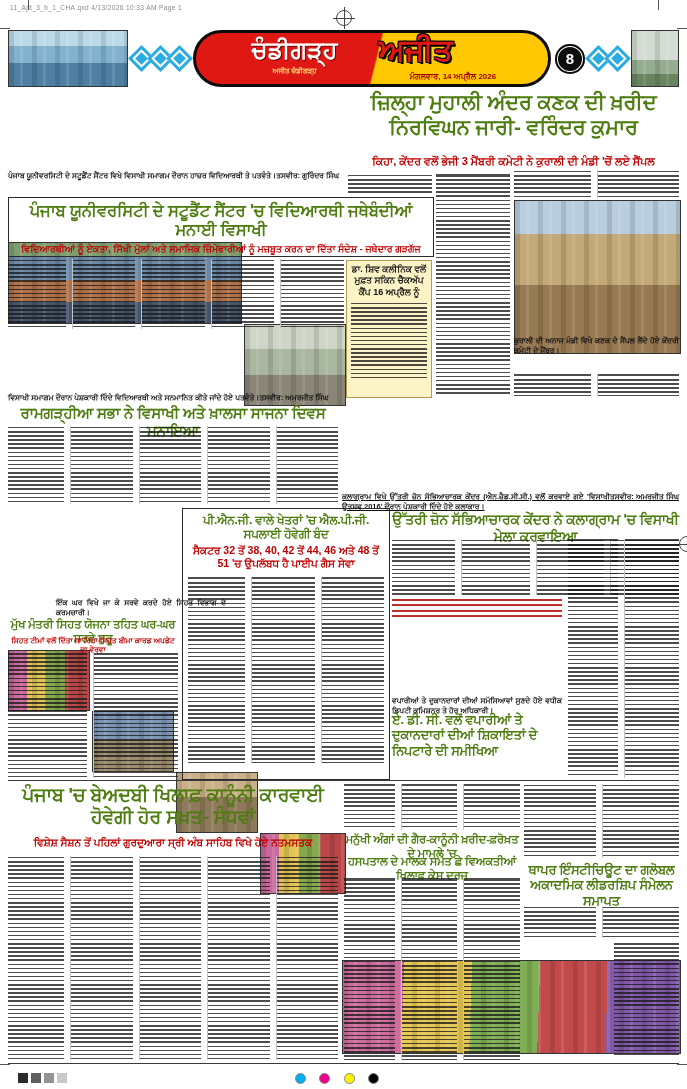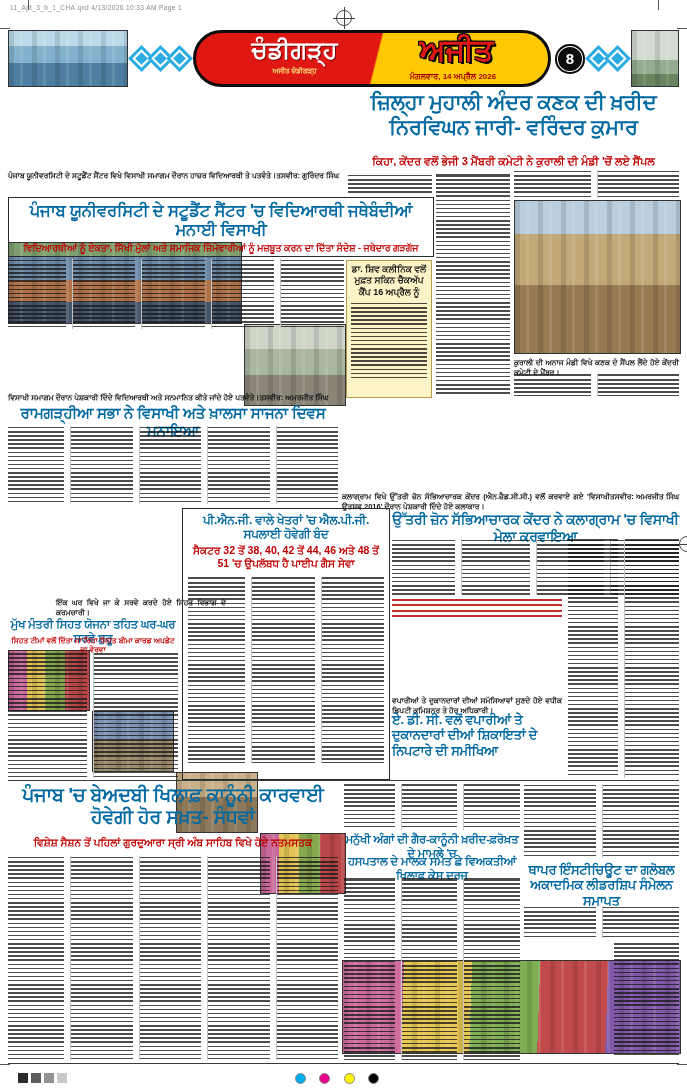--- a/index.html
+++ b/index.html
@@ -14,21 +14,21 @@
   .reg::after{top:50%;left:-4px;right:-4px;height:1px;}
   .printline{font-size:6.5px;color:#888;letter-spacing:.4px;white-space:nowrap;}
   
   .masthead{display:flex;align-items:stretch;gap:4px;border-radius:23px;}
   .capsule{position:relative;border:3px solid #0d0d0d;border-radius:30px;overflow:hidden;flex:0 0 352px;
            background:linear-gradient(104deg,var(--red) 0 51%,var(--yellow) 51.5% 100%);}
   .m-city{position:absolute;left:6%;top:4px;width:44%;text-align:center;color:#fff;
           font-weight:bold;font-size:24px;line-height:1.1;text-shadow:1px 1px 0 #7a0000;}
   .m-citysub{position:absolute;left:6%;top:34px;width:44%;text-align:center;color:#ffe27a;
              font-weight:bold;font-size:7px;}
-  .m-paper{position:absolute;right:4%;top:1px;width:44%;text-align:center;color:var(--red);
+  .m-paper{position:absolute;right:4%;top:1px;width:44%;color:var(--red);
            font-weight:bold;font-size:30px;line-height:1.05;
            text-shadow:-1px -1px 0 #000,1px -1px 0 #000,-1px 1px 0 #000,2px 2px 0 #000;}
   .m-date{position:absolute;right:4%;bottom:2px;width:46%;text-align:center;color:#a40000;
           font-weight:bold;font-size:8px;}
   .pagenum{flex:0 0 30px;height:30px;align-self:center;background:#0d0d0d;color:#fff;border-radius:50%;
            display:flex;align-items:center;justify-content:center;font-size:15px;font-weight:bold;
            box-shadow:inset 0 0 0 2px #0d0d0d, inset 0 0 0 3px #fff;}
   .dstrip{position:relative;flex:1;display:flex;align-items:center;justify-content:space-evenly;}
   .dstrip::before{content:"";position:absolute;left:0;right:0;top:50%;height:3px;margin-top:-2px;background:var(--blue);}
   .dia{width:13px;height:13px;border:3px solid var(--blue);background:#fff;transform:rotate(45deg);position:relative;z-index:1;}
@@ -40,21 +40,21 @@
   .ph-water{background:linear-gradient(180deg,#bcd9e9 0 28%,#82b2ce 28% 58%,#4e7fa2 58% 100%);}
   .ph-monument{background:linear-gradient(180deg,#d3dbd2 0 52%,#94ac90 52% 78%,#68855f 78% 100%);}
   .ph-crowd1{background:linear-gradient(180deg,#7f9e6f 0 18%,#6b89a7 18% 46%,#b07148 46% 74%,#44546b 74% 100%);}
   .ph-street{background:linear-gradient(180deg,#cfd6c8 0 30%,#a9b6a0 30% 62%,#8a8577 62% 100%);}
   .ph-stage{background:linear-gradient(90deg,#c9689b 0 22%,#e3c254 22% 45%,#86a84e 45% 70%,#b94747 70% 100%);}
   .ph-group{background:linear-gradient(180deg,#7d95b5 0 45%,#9b8a6b 45% 100%);}
   .ph-award{background:linear-gradient(180deg,#cbb189 0 40%,#8e795b 40% 100%);}
   .ph-mandi{background:linear-gradient(180deg,#b9cede 0 22%,#c3a878 22% 55%,#977952 55% 100%);}
   .ph-mela{background:linear-gradient(92deg,#cf6e9e 0 18%,#e7c854 18% 38%,#7fae54 38% 58%,#c24a4a 58% 78%,#8159a8 78% 100%);}
   
-  .hl{font-weight:bold;color:#0369a1;text-align:center;line-height:1.18;letter-spacing:-0.2px;}
+  .hl{font-weight:bold;color:#4d7c0f;text-align:center;line-height:1.18;letter-spacing:-0.2px;}
   .sub{font-weight:bold;color:var(--subred);text-align:center;line-height:1.25;}
   .cap{font-size:7.5px;font-weight:bold;line-height:1.3;text-align:justify;color:#101010;}
   .capline{display:flex;}
   .capline .credit{white-space:nowrap;flex:0 0 auto;}
   
   .cols{display:flex;gap:6px;height:100%;}
   .col{flex:1;border-left:1px solid #c2c2c2;padding-left:5px;}
   .col:first-child{border-left:none;padding-left:0;}
   .ft{background-image:repeating-linear-gradient(180deg,rgba(25,25,25,.78) 0 1.5px,transparent 1.5px 4.1px);
       background-position:0 1px;height:100%;}
@@ -110,42 +110,42 @@
   <div class="abs" style="left:436px;top:174px;width:74px;height:222px;">
       <div class="ft"></div>
     </div>
   <div class="abs" style="left:514px;top:170px;width:165px;height:28px;">
     <div class="cols">
         <div class="col ft"></div>
         <div class="col ft"></div>
       </div>
   </div>
   <div class="abs ph ph-mandi" style="left:514px;top:200px;width:165px;height:152px;"></div>
-  <div class="abs cap" style="left:514px;top:336px;width:165px;height:17px;margin-top:22px;">ਕੁਰਾਲੀ ਦੀ ਅਨਾਜ ਮੰਡੀ ਵਿਖੇ ਕਣਕ ਦੇ ਸੈਂਪਲ ਲੈਂਦੇ ਹੋਏ ਕੇਂਦਰੀ ਕਮੇਟੀ ਦੇ ਮੈਂਬਰ।</div>
+  <div class="abs cap" style="left:514px;top:336px;width:165px;height:17px;">ਕੁਰਾਲੀ ਦੀ ਅਨਾਜ ਮੰਡੀ ਵਿਖੇ ਕਣਕ ਦੇ ਸੈਂਪਲ ਲੈਂਦੇ ਹੋਏ ਕੇਂਦਰੀ ਕਮੇਟੀ ਦੇ ਮੈਂਬਰ।</div>
   <div class="abs" style="left:514px;top:374px;width:165px;height:22px;">
     <div class="cols">
         <div class="col ft"></div>
         <div class="col ft"></div>
       </div>
   </div>
 
   <div class="abs notice" style="left:346px;top:260px;width:84px;height:136px;">
     <div class="ntitle">ਡਾ. ਸ਼ਿਵ ਕਲੀਨਿਕ ਵਲੋਂ ਮੁਫ਼ਤ ਸਕਿਨ ਚੈਕਅੱਪ ਕੈਂਪ 16 ਅਪ੍ਰੈਲ ਨੂੰ</div>
     <div style="height:78px;margin:2px 4px;" class="ft"></div>
   </div>
 
   <div class="abs ph ph-crowd1" style="left:8px;top:88px;width:232px;height:80px;"></div>
   <div class="abs ph ph-street" style="left:244px;top:88px;width:100px;height:80px;"></div>
   <div class="abs cap capline" style="left:8px;top:171px;width:336px;height:22px;">
     <span>ਪੰਜਾਬ ਯੂਨੀਵਰਸਿਟੀ ਦੇ ਸਟੂਡੈਂਟ ਸੈਂਟਰ ਵਿਖੇ ਵਿਸਾਖੀ ਸਮਾਗਮ ਦੌਰਾਨ ਹਾਜ਼ਰ ਵਿਦਿਆਰਥੀ ਤੇ ਪਤਵੰਤੇ।</span>
     <span class="credit">ਤਸਵੀਰ: ਗੁਰਿੰਦਰ ਸਿੰਘ</span>
   </div>
   <div class="abs box" style="left:8px;top:197px;width:424px;height:58px;">
     <div class="hl" style="font-size:16.5px;padding-top:3px;">ਪੰਜਾਬ ਯੂਨੀਵਰਸਿਟੀ ਦੇ ਸਟੂਡੈਂਟ ਸੈਂਟਰ 'ਚ ਵਿਦਿਆਰਥੀ ਜਥੇਬੰਦੀਆਂ ਮਨਾਈ ਵਿਸਾਖੀ</div>
-    <div class="sub" style="font-size:9.5px;padding:3px 4px 0;font-family:Liberation Serif, serif;">ਵਿਦਿਆਰਥੀਆਂ ਨੂੰ ਏਕਤਾ, ਸਿੱਖੀ ਮੁੱਲਾਂ ਅਤੇ ਸਮਾਜਿਕ ਜ਼ਿੰਮੇਵਾਰੀਆਂ ਨੂੰ ਮਜ਼ਬੂਤ ਕਰਨ ਦਾ ਦਿੱਤਾ ਸੰਦੇਸ਼ - ਜਥੇਦਾਰ ਗੜਗੱਜ</div>
+    <div class="sub" style="font-size:9.5px;padding:3px 4px 0;">ਵਿਦਿਆਰਥੀਆਂ ਨੂੰ ਏਕਤਾ, ਸਿੱਖੀ ਮੁੱਲਾਂ ਅਤੇ ਸਮਾਜਿਕ ਜ਼ਿੰਮੇਵਾਰੀਆਂ ਨੂੰ ਮਜ਼ਬੂਤ ਕਰਨ ਦਾ ਦਿੱਤਾ ਸੰਦੇਸ਼ - ਜਥੇਦਾਰ ਗੜਗੱਜ</div>
   </div>
   <div class="abs" style="left:8px;top:259px;width:336px;height:70px;">
     <div class="cols">
         <div class="col ft"></div>
         <div class="col ft"></div>
         <div class="col ft"></div>
         <div class="col ft"></div>
         <div class="col ft"></div>
       </div>
   </div>
@@ -163,21 +163,21 @@
     <div class="cols">
         <div class="col ft"></div>
         <div class="col ft"></div>
         <div class="col ft"></div>
         <div class="col ft"></div>
         <div class="col ft"></div>
       </div>
   </div>
 
   <div class="abs ph ph-mela" style="left:342px;top:398px;width:337px;height:92px;"></div>
-  <div class="abs cap capline" style="left:342px;top:492px;width:337px;height:16px;">
+  <div class="abs cap capline" style="left:342px;top:492px;width:337px;height:16px;text-decoration:underline;">
     <span>ਕਲਾਗ੍ਰਾਮ ਵਿਖੇ ਉੱਤਰੀ ਜ਼ੋਨ ਸੱਭਿਆਚਾਰਕ ਕੇਂਦਰ (ਐਨ.ਜ਼ੈਡ.ਸੀ.ਸੀ.) ਵਲੋਂ ਕਰਵਾਏ ਗਏ 'ਵਿਸਾਖੀ ਉਤਸਵ 2016' ਦੌਰਾਨ ਪੇਸ਼ਕਾਰੀ ਦਿੰਦੇ ਹੋਏ ਕਲਾਕਾਰ।</span>
     <span class="credit">ਤਸਵੀਰ: ਅਮਰਜੀਤ ਸਿੰਘ</span>
   </div>
 
   <div class="abs cap" style="left:8px;top:598px;width:170px;height:18px;margin-left:48px;">ਇੱਕ ਘਰ ਵਿਖੇ ਜਾ ਕੇ ਸਰਵੇ ਕਰਦੇ ਹੋਏ ਸਿਹਤ ਵਿਭਾਗ ਦੇ ਕਰਮਚਾਰੀ।</div>
   <div class="abs hl" style="left:8px;top:618px;width:170px;height:16px;font-size:11.5px;">ਮੁੱਖ ਮੰਤਰੀ ਸਿਹਤ ਯੋਜਨਾ ਤਹਿਤ ਘਰ-ਘਰ ਸਰਵੇ ਸ਼ੁਰੂ</div>
   <div class="abs sub" style="left:8px;top:636px;width:170px;height:12px;font-size:7.5px;">ਸਿਹਤ ਟੀਮਾਂ ਵਲੋਂ ਦਿੱਤਾ ਜਾ ਰਿਹਾ ਸਿਹਤ ਬੀਮਾ ਕਾਰਡ ਅਪਡੇਟ ਦਾ ਵੇਰਵਾ</div>
   <div class="abs" style="left:8px;top:652px;width:170px;height:126px;">
     <div class="cols">
         <div class="col ft"></div>

